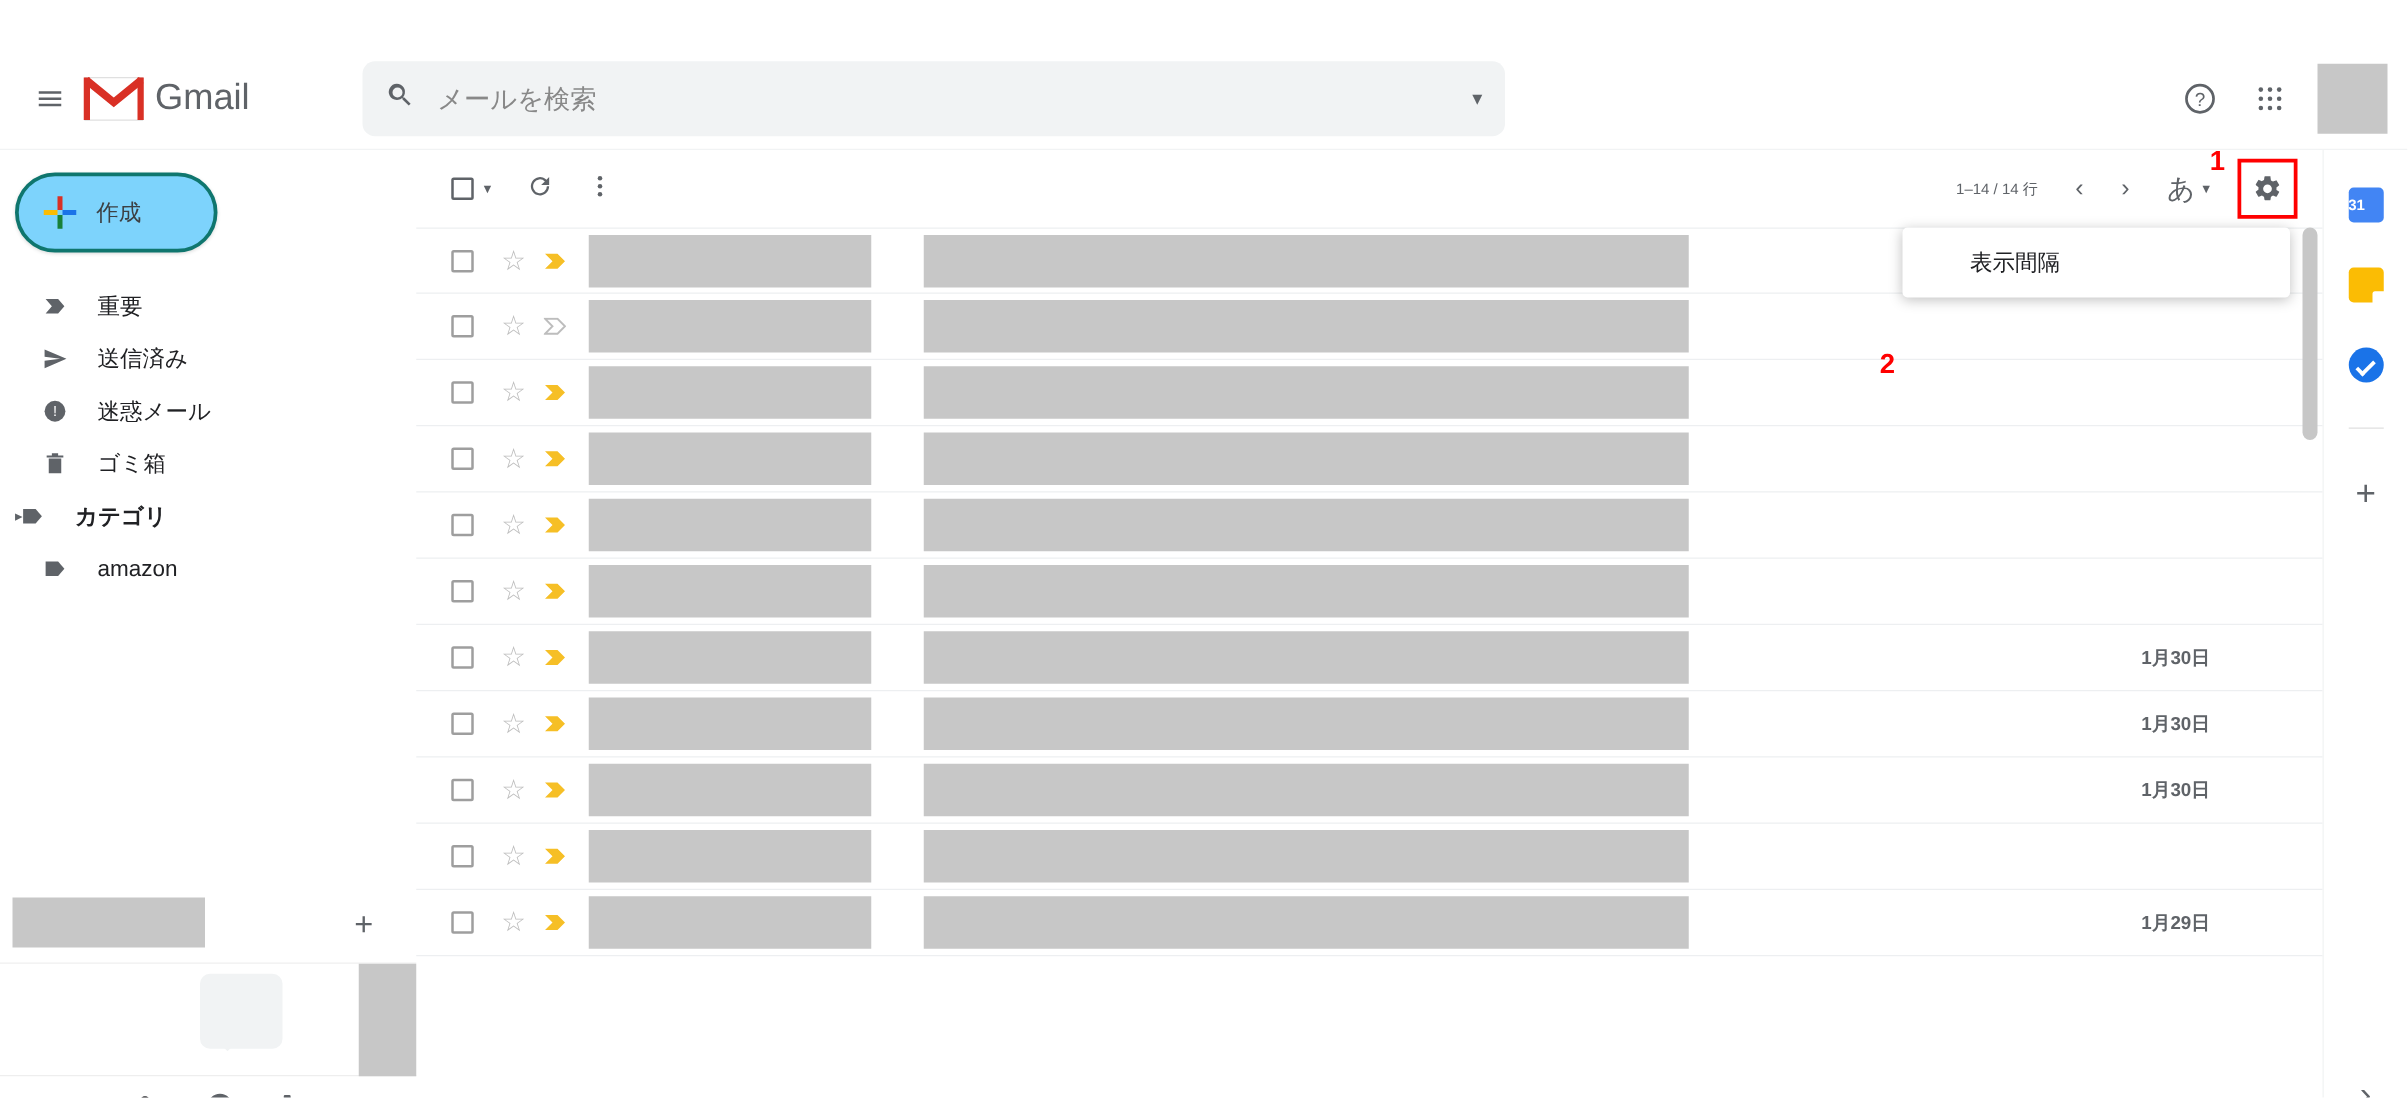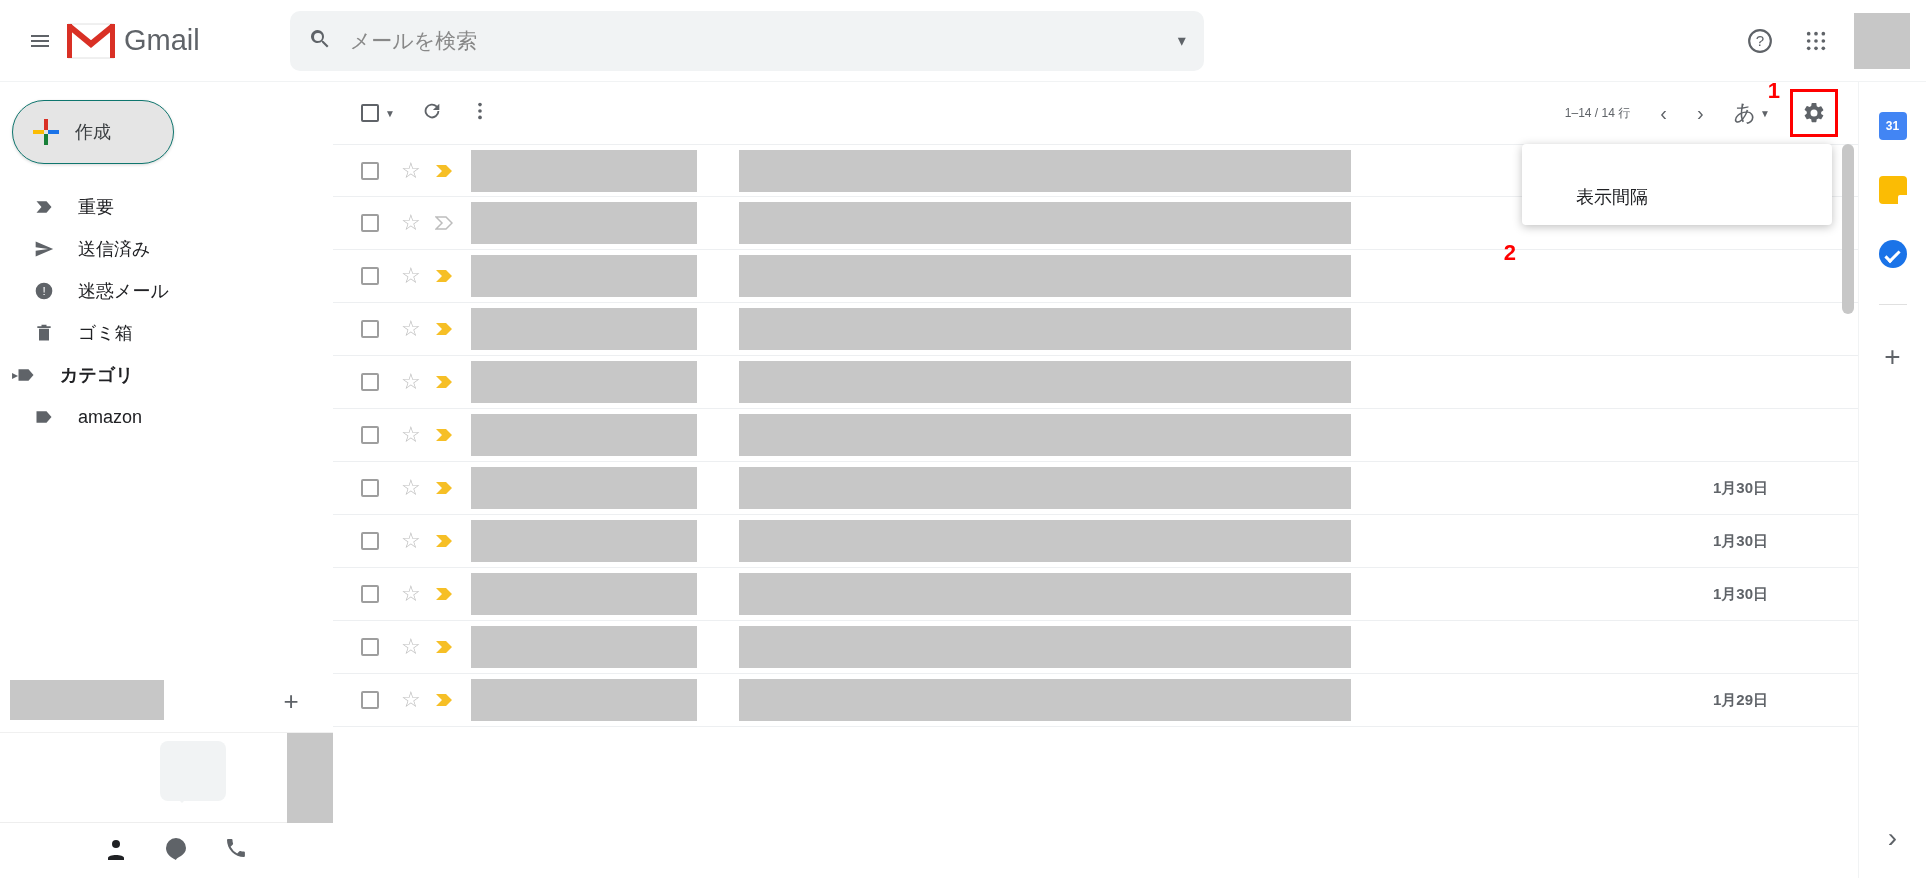--- a/index.html
+++ b/index.html
@@ -1,36 +1,36 @@
 <!DOCTYPE html>
 <html><head>
 <meta charset="utf-8">
 <style>
 * { box-sizing: border-box; margin: 0; padding: 0; }
 body {
   font-family: Arial, "Hiragino Sans", "Meiryo", sans-serif;
   width: 1926px; height: 878px;
   background: #fff; color: #202124; overflow: hidden;
 }
-.header { height: 82px; display: flex; align-items: center; padding: 0 16px; border-bottom: 1px solid #f1f3f4; }
+.header { height: 82px; display: flex; align-items: center; padding: 0 16px; border-bottom: 1px solid #f1f3f4; margin-top: 38px; }
 .menu-btn { width: 48px; height: 48px; display:flex; align-items:center; justify-content:center; cursor:pointer; border-radius:50%; }
 .menu-btn svg { width:24px; height:24px; }
 .logo { display:flex; align-items:center; margin-left: 2px; margin-right: 90px; }
 .logo-m { width:50px; height:38px; margin-right: 8px; }
 .logo-text { font-size: 29px; color:#5f6368; font-weight:400; }
 .searchbar { flex: 0 0 914px; height: 60px; background:#f1f3f4; border-radius: 10px; display:flex; align-items:center; padding: 0 18px; }
 .searchbar .icon { color:#5f6368; margin-right: 18px; }
 .searchbar .placeholder { color:#888; font-size: 21px; flex:1; }
 .searchbar .drop { color:#5f6368; }
 .header-right { margin-left:auto; display:flex; align-items:center; gap: 8px; }
 .hdr-icon { width:48px; height:48px; display:flex; align-items:center; justify-content:center; color:#5f6368; cursor:pointer; }
 .avatar { width:56px; height:56px; background:#c7c7c7; margin-left: 6px; }
 .body-row { display:flex; height: calc(878px - 82px); }
 .sidebar { width: 333px; padding-top: 18px; display:flex; flex-direction:column; }
-.compose { width: 162px; height: 64px; background:#e5e5e5; border:1px solid #0f766e; border-radius: 32px; box-shadow:0 1px 3px rgba(60,64,67,.2); display:flex; align-items:center; padding-left: 18px; margin-left: 12px; margin-bottom: 22px; cursor:pointer; }
+.compose { width: 162px; height: 64px; background:#7dd3fc; border:3px solid #0f766e; border-radius: 32px; box-shadow:0 1px 3px rgba(60,64,67,.2); display:flex; align-items:center; padding-left: 18px; margin-left: 12px; margin-bottom: 22px; cursor:pointer; }
 .compose-plus { width:30px; height:30px; margin-right:14px; }
 .compose-label { font-size: 18px; color:#3c4043; }
 .nav { list-style:none; }
 .nav-item { height:42px; display:flex; align-items:center; padding-left: 32px; border-radius: 0 21px 21px 0; cursor:pointer; }
 .nav-item.active { background:#fce8e6; }
 .nav-item.active .nav-label { color:#d93025; font-weight:700; }
 .nav-item.active .nav-icon { color:#d93025; }
 .nav-icon { width:24px; height:24px; color:#5f6368; margin-right: 22px; display:flex; align-items:center; justify-content:center; }
 .nav-icon svg { width:20px; height:20px; fill:currentColor; }
 .nav-label { font-size: 18px; color:#202124; }
@@ -68,27 +68,27 @@
 .mr-star { margin-left:22px; color:#bdbdbd; font-size:22px; }
 .mr-imp { margin-left:14px; width:22px; display:flex; }
 .mr-imp svg { width:18px; height:14px; }
 .mr-imp.yellow svg { fill:#f6bf26; }
 .mr-imp.gray svg { fill:none; stroke:#bdbdbd; stroke-width:1.5; }
 .mr-sender { margin-left:14px; width:226px; height:42px; }
 .mr-body { margin-left:42px; width:612px; height:42px; }
 .mr-date { margin-left:auto; margin-right:90px; font-size:15px; color:#5f6368; font-weight:700; }
 .redlabel { position:absolute; color:#ff0000; font-size:22px; font-weight:700; }
 .menu-popup { position:absolute; top:62px; right:26px; width:310px; background:#fff; box-shadow:0 2px 10px rgba(0,0,0,.25); border-radius:4px; z-index:10; }
-.menu-group { padding: 4px 0; margin-top: 25px; }
+.menu-group { padding: 4px 0; }
 .menu-group + .menu-group { border-top:1px solid #e8eaed; }
 .menu-item { height:48px; display:flex; align-items:center; padding-left:54px; font-size:18px; color:#202124; cursor:pointer; }
 .menu-item.highlight { border:3px solid #ff0000; }
 .rightbar { width:68px; border-left:1px solid #f1f3f4; display:flex; flex-direction:column; align-items:center; padding-top:30px; gap:36px; }
 .rb-icon { width:28px; height:28px; cursor:pointer; }
-.rb-cal { background:#4285f4; color:#fff; font-size:12px; font-weight:700; display:flex; align-items:center; justify-content:center; border-radius:4px; }
+.rb-cal { background:#4285f4; color:#fff; font-size:12px; font-weight:700; display:flex; align-items:center; border-radius:4px; }
 .rb-keep { background:#fbbc04; border-radius:4px; position:relative; }
 .rb-keep::after { content:""; position:absolute; right:-1px; bottom:-1px; width:10px; height:10px; background:#fff; border-radius:2px 0 0 0; }
 .rb-tasks { background:#1a73e8; border-radius:50%; position:relative; }
 .rb-tasks::after { content:""; position:absolute; left:6px; top:11px; width:12px; height:5px; border-left:3px solid #fff; border-bottom:3px solid #fff; transform:rotate(-45deg); }
 .rb-sep { width:28px; border-top:1px solid #e0e0e0; }
 .rb-plus { font-size:28px; color:#5f6368; cursor:pointer; }
 .rb-chevron { margin-top:auto; margin-bottom:24px; font-size:28px; color:#5f6368; cursor:pointer; }
 .scrollbar { position:absolute; right:0; top:62px; width:20px; height:600px; background:transparent; }
 .scrollbar::after { content:""; display:block; width:12px; height:170px; background:#c7c7c7; border-radius:6px; margin-left:4px; }
 .masked { background:#c7c7c7; }

